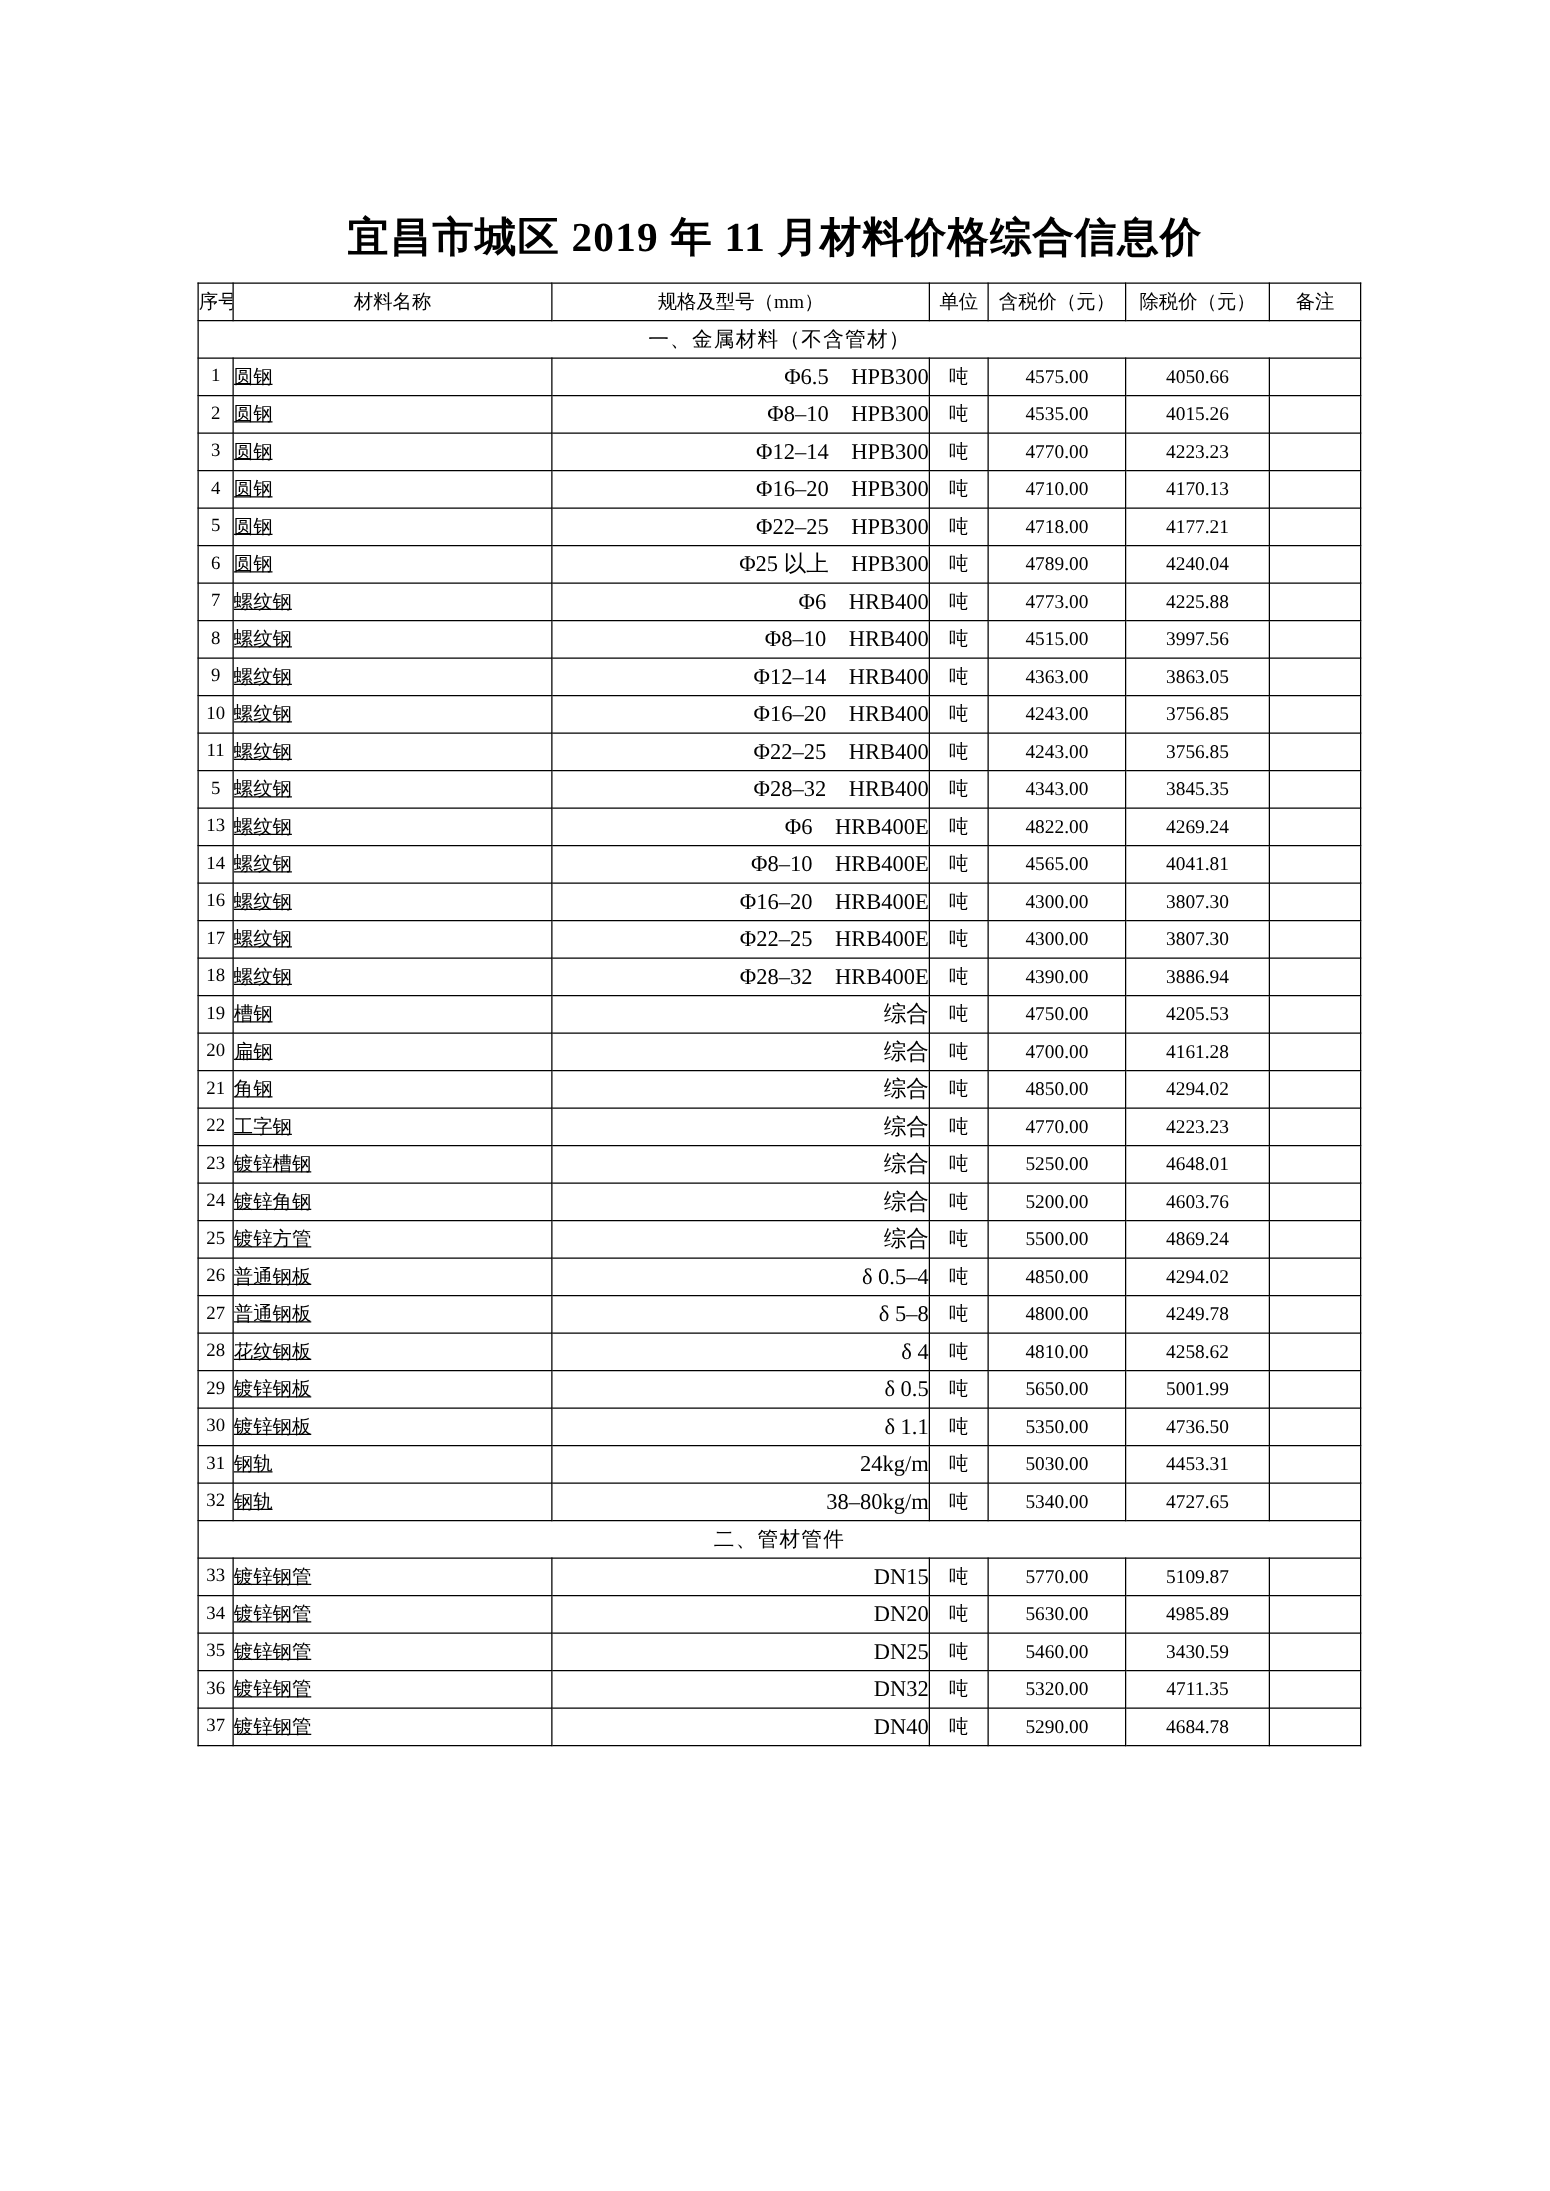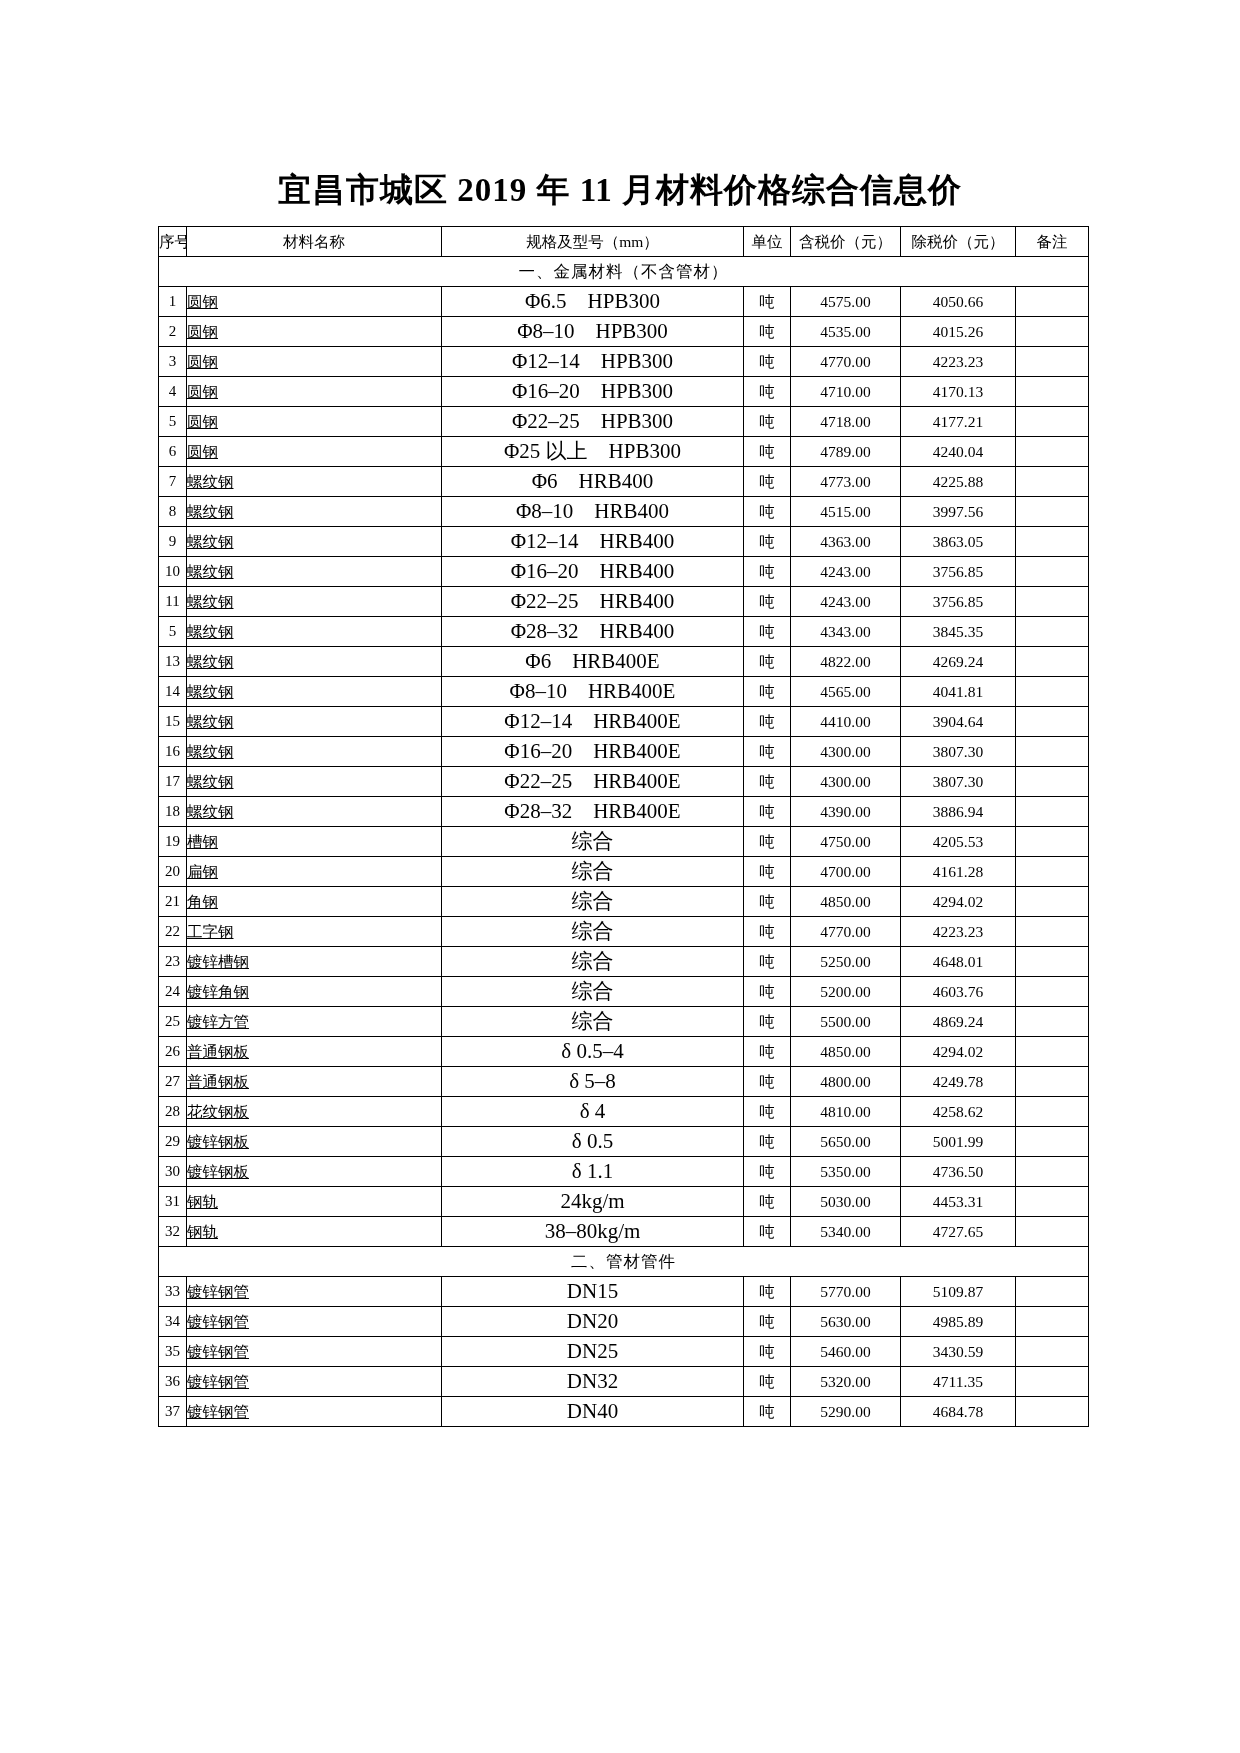--- a/index.html
+++ b/index.html
@@ -82,23 +82,23 @@
     text-align: center;
     font-size: 15px;
   }
   .cell-name {
     text-align: left;
     padding-left: 5px;
     font-size: 15.5px;
     text-decoration: underline;
   }
   .cell-spec {
-    text-align: center;
+    text-align: right;
     padding-left: 5px;
-    font-size: 21px;
+    font-size: 18px;
   }
   .cell-unit {
     text-align: center;
     font-size: 15.5px;
   }
   .cell-num {
     text-align: center;
     font-size: 15.5px;
   }
   .cell-remark { }
@@ -256,29 +256,20 @@
           <tr>
             <td class="cell-idx">14</td>
             <td class="cell-name">螺纹钢</td>
             <td class="cell-spec">Φ8–10　HRB400E</td>
             <td class="cell-unit">吨</td>
             <td class="cell-num">4565.00</td>
             <td class="cell-num">4041.81</td>
             <td class="cell-remark"></td>
           </tr>
           <tr>
-            <td class="cell-idx">15</td>
-            <td class="cell-name">螺纹钢</td>
-            <td class="cell-spec">Φ12–14　HRB400E</td>
-            <td class="cell-unit">吨</td>
-            <td class="cell-num">4410.00</td>
-            <td class="cell-num">3904.64</td>
-            <td class="cell-remark"></td>
-          </tr>
-          <tr>
             <td class="cell-idx">16</td>
             <td class="cell-name">螺纹钢</td>
             <td class="cell-spec">Φ16–20　HRB400E</td>
             <td class="cell-unit">吨</td>
             <td class="cell-num">4300.00</td>
             <td class="cell-num">3807.30</td>
             <td class="cell-remark"></td>
           </tr>
           <tr>
             <td class="cell-idx">17</td>

